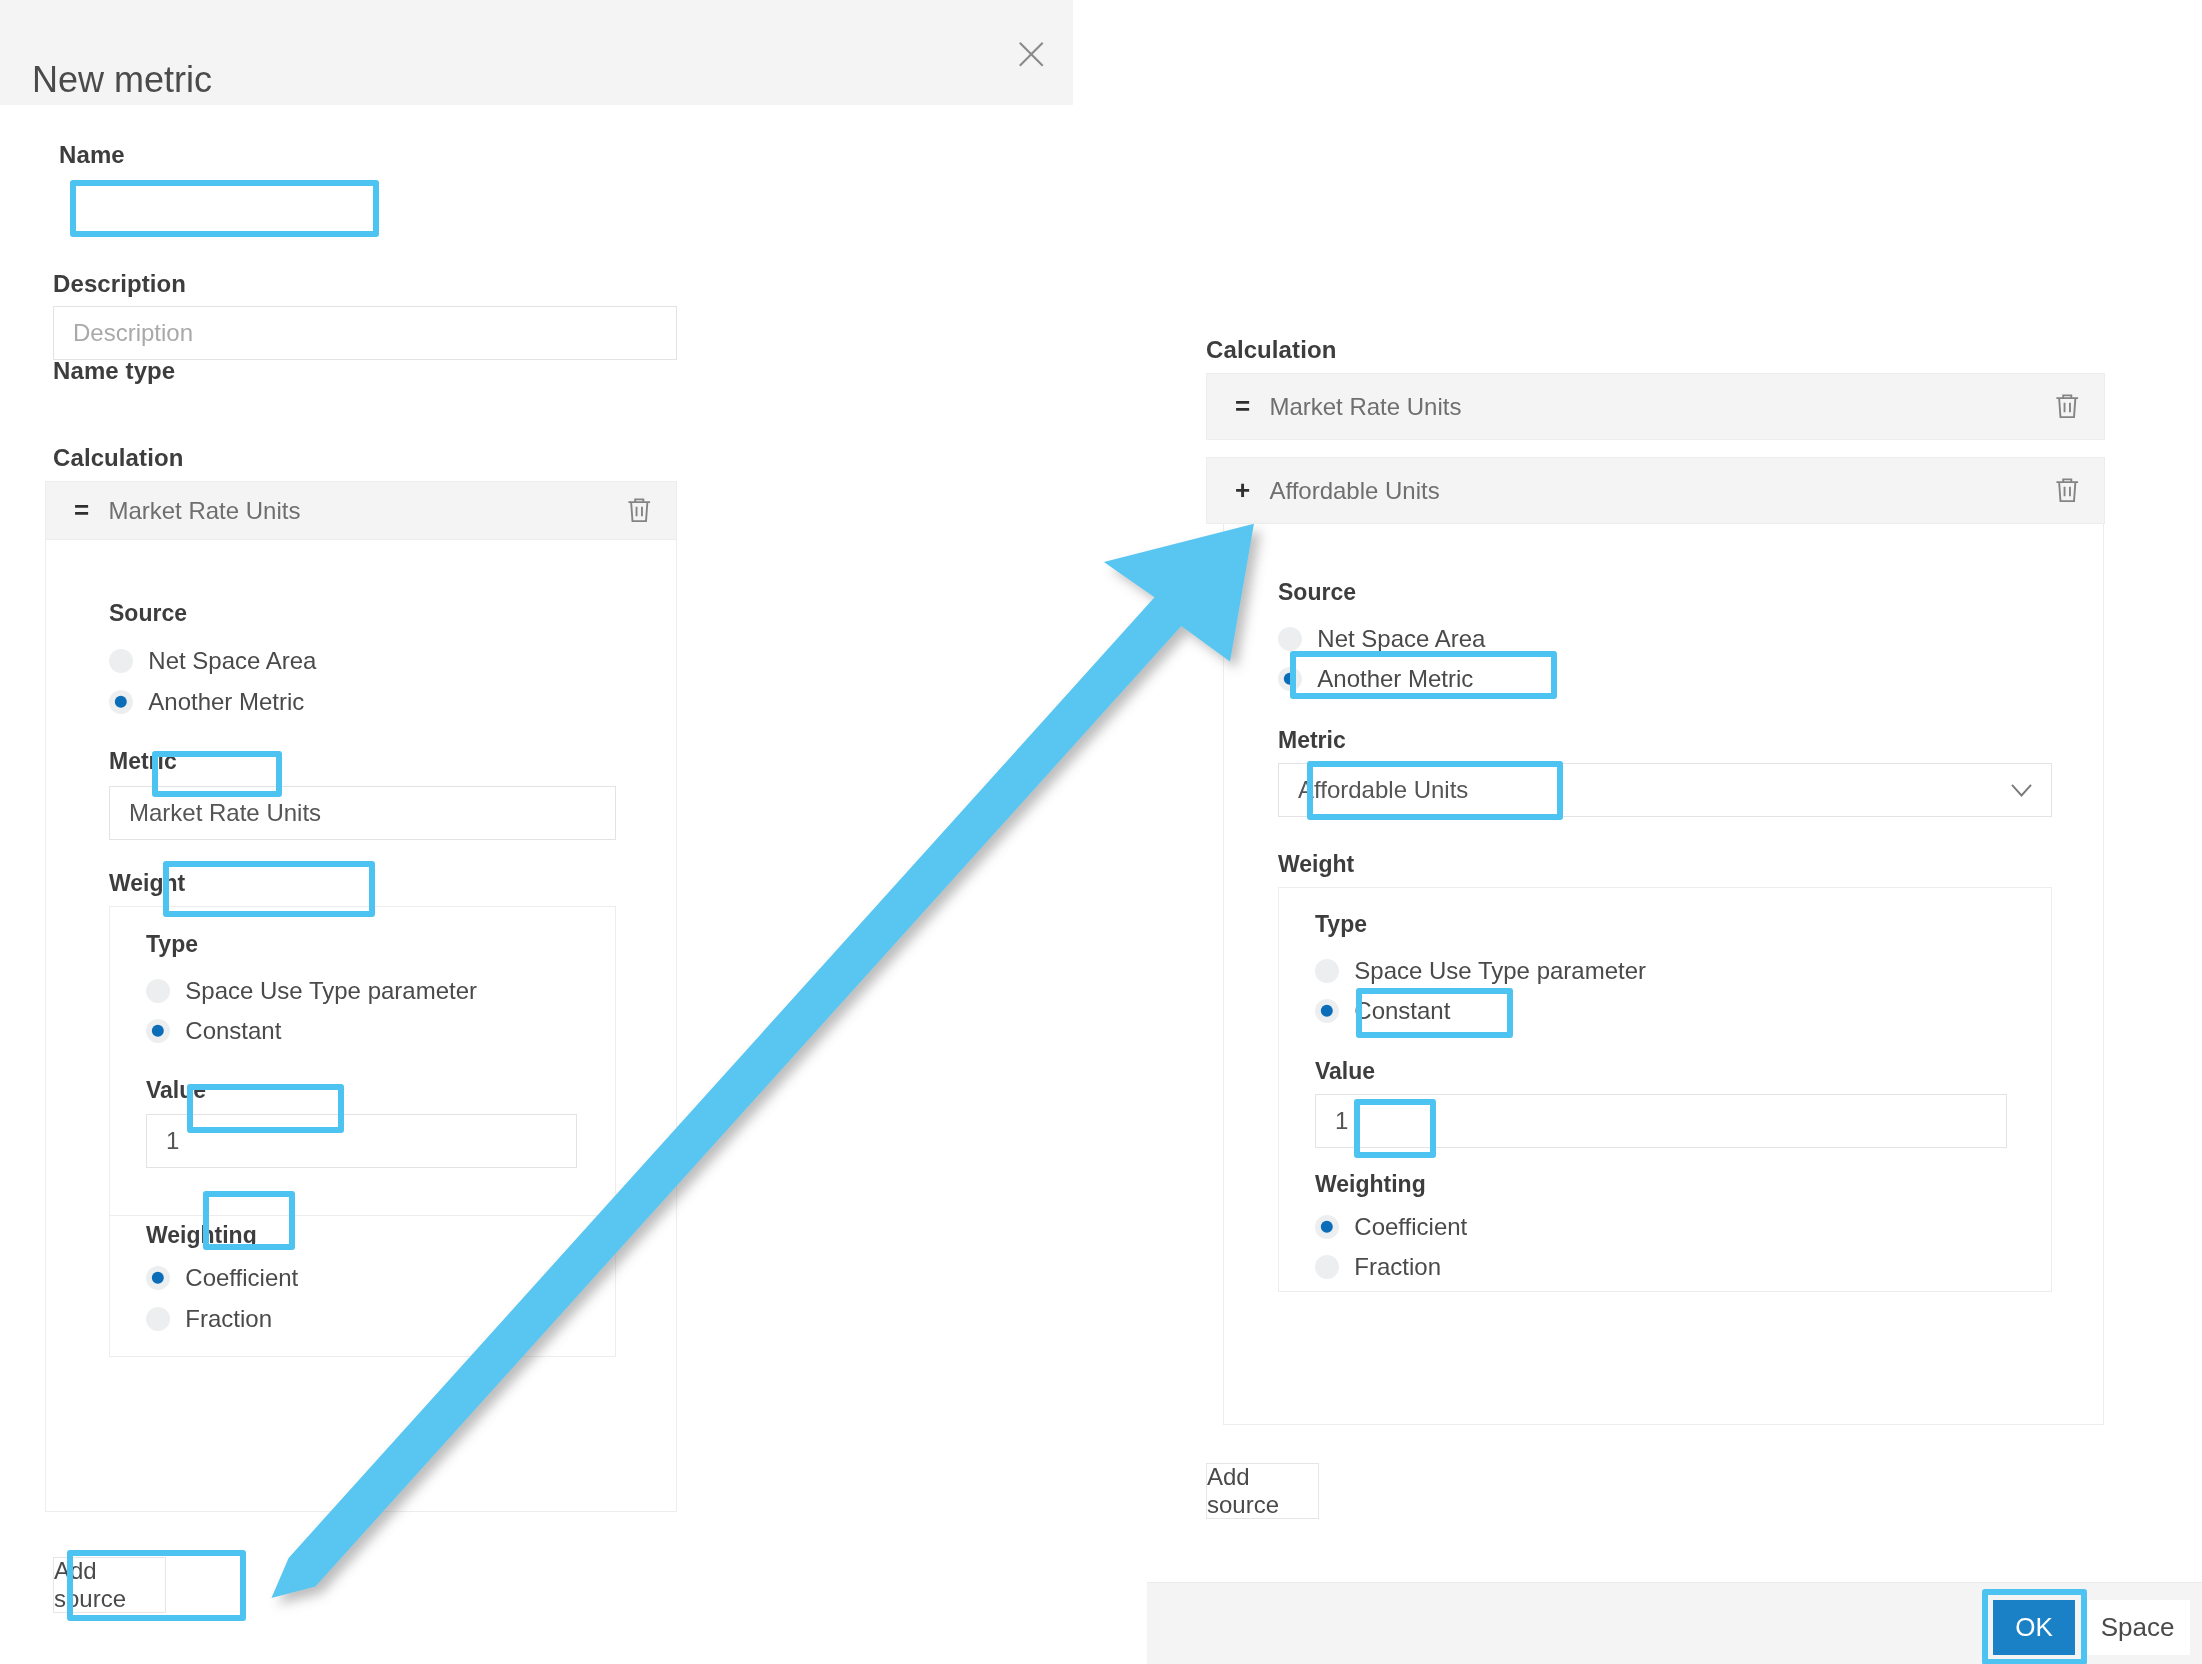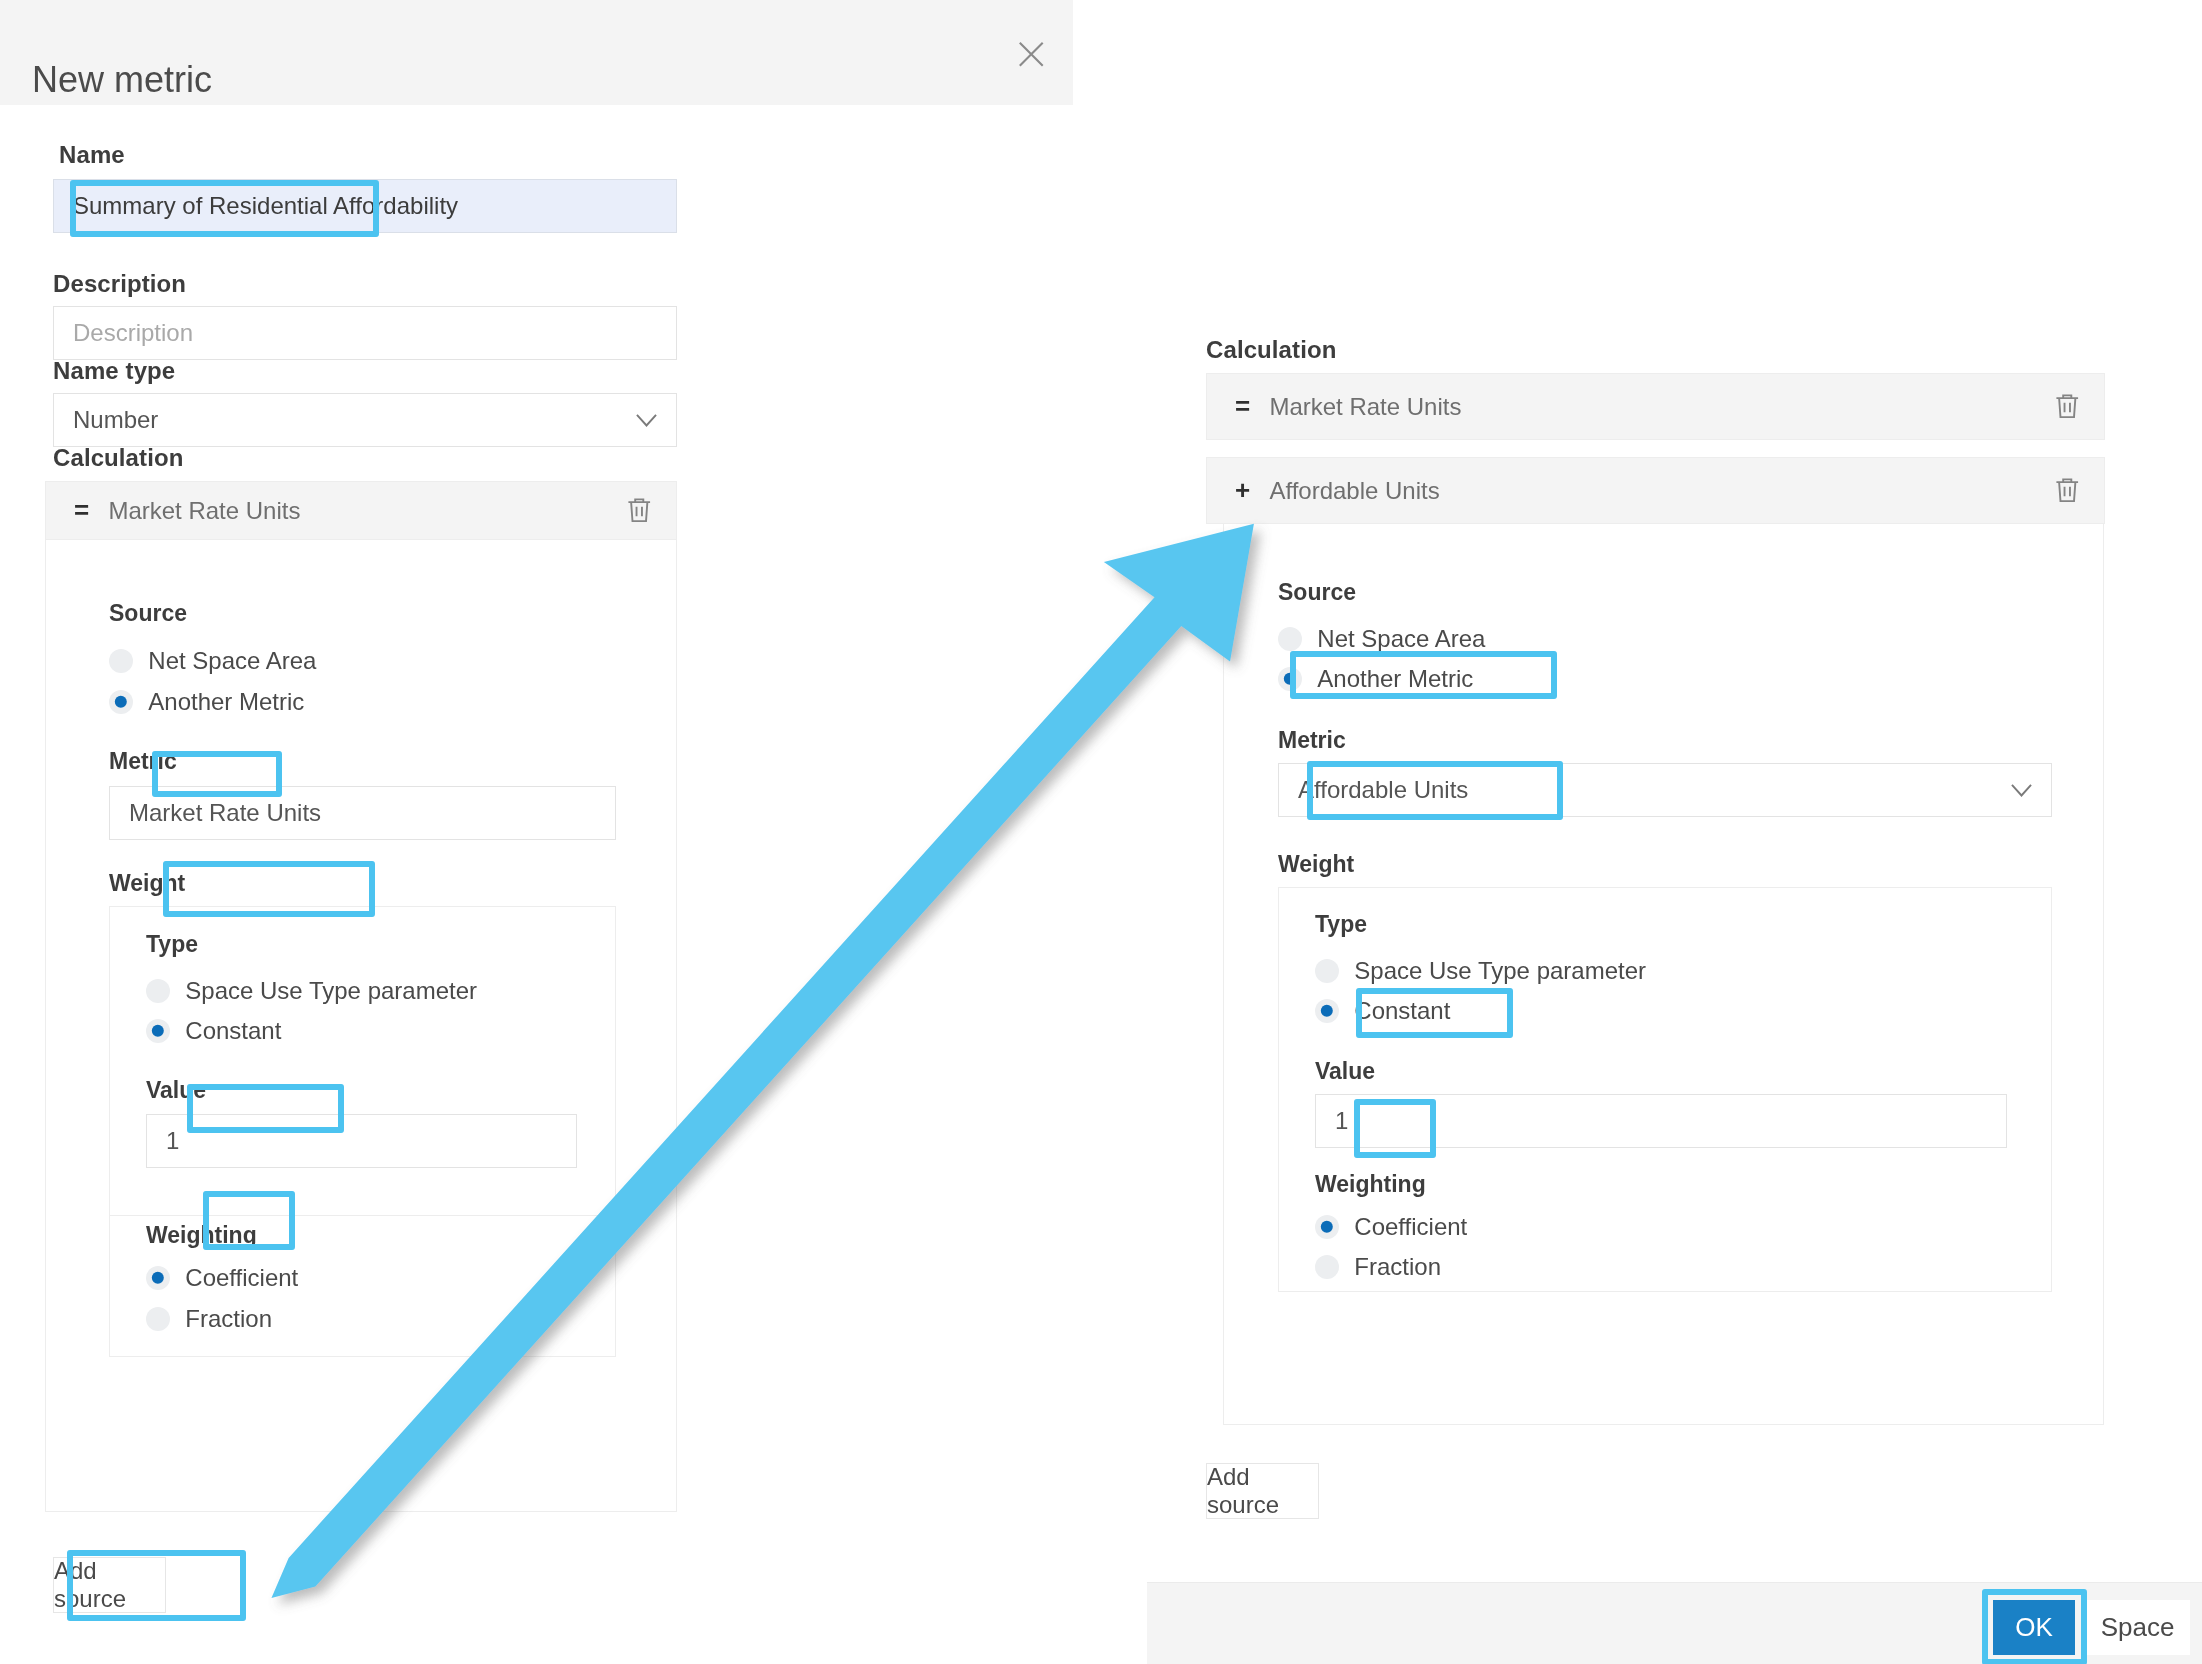--- a/index.html
+++ b/index.html
@@ -132,34 +132,25 @@
 
   <div id="left-header"></div>
   <div id="left-title">New metric</div>
   <div id="left-close">
     <svg width="32.5" height="32.5" viewBox="0 0 34 34">
         <path d="M5 5 L29 29 M29 5 L5 29" stroke="#8a8a8a" stroke-width="2.2" fill="none"></path>
       </svg>
   </div>
 
   <div class="field-label panel" style="left:59px;top:141px;">Name</div>
-  <div class="panel text-input" style="left:53px;top:179px;width:624px;background:#e9eefa;border-color:#dadfe8;color:#3c3c3c;">Summary of Residential Affordability</div>
 
   <div class="field-label panel" style="left:53px;top:270px;">Description</div>
   <div class="panel text-input placeholder" style="left:53px;top:306px;width:624px;">Description</div>
 
   <div class="field-label panel" style="left:53px;top:357px;">Name type</div>
-  <div class="panel select-input" style="left:53px;top:393px;width:624px;">
-    <span>Number</span>
-    <span class="chev">
-      <svg width="21" height="13.4" viewBox="0 0 22 14">
-          <path d="M1 1 L11 12 L21 1" stroke="#7a7a7a" stroke-width="2" fill="none"></path>
-        </svg>
-    </span>
-  </div>
 
   <div class="field-label panel" style="left:53px;top:444px;">Calculation</div>
 
   <div class="panel" style="left:45px;top:481px;width:632px;height:1031px;">
     <div class="calc-header" style="width:632px;">
       <span class="op">=</span>
       <span style="margin-left:12.4px;">Market Rate Units</span>
       <span class="trash">
         <svg width="32.5" height="32.5" viewBox="0 0 24 24" fill="none" stroke="#5a5a5a" stroke-width="1.4">
           <path d="M4 6h16M9 6V4h6v2M6 6l1 14h10l1-14M10 9.5v7M14 9.5v7"></path>

